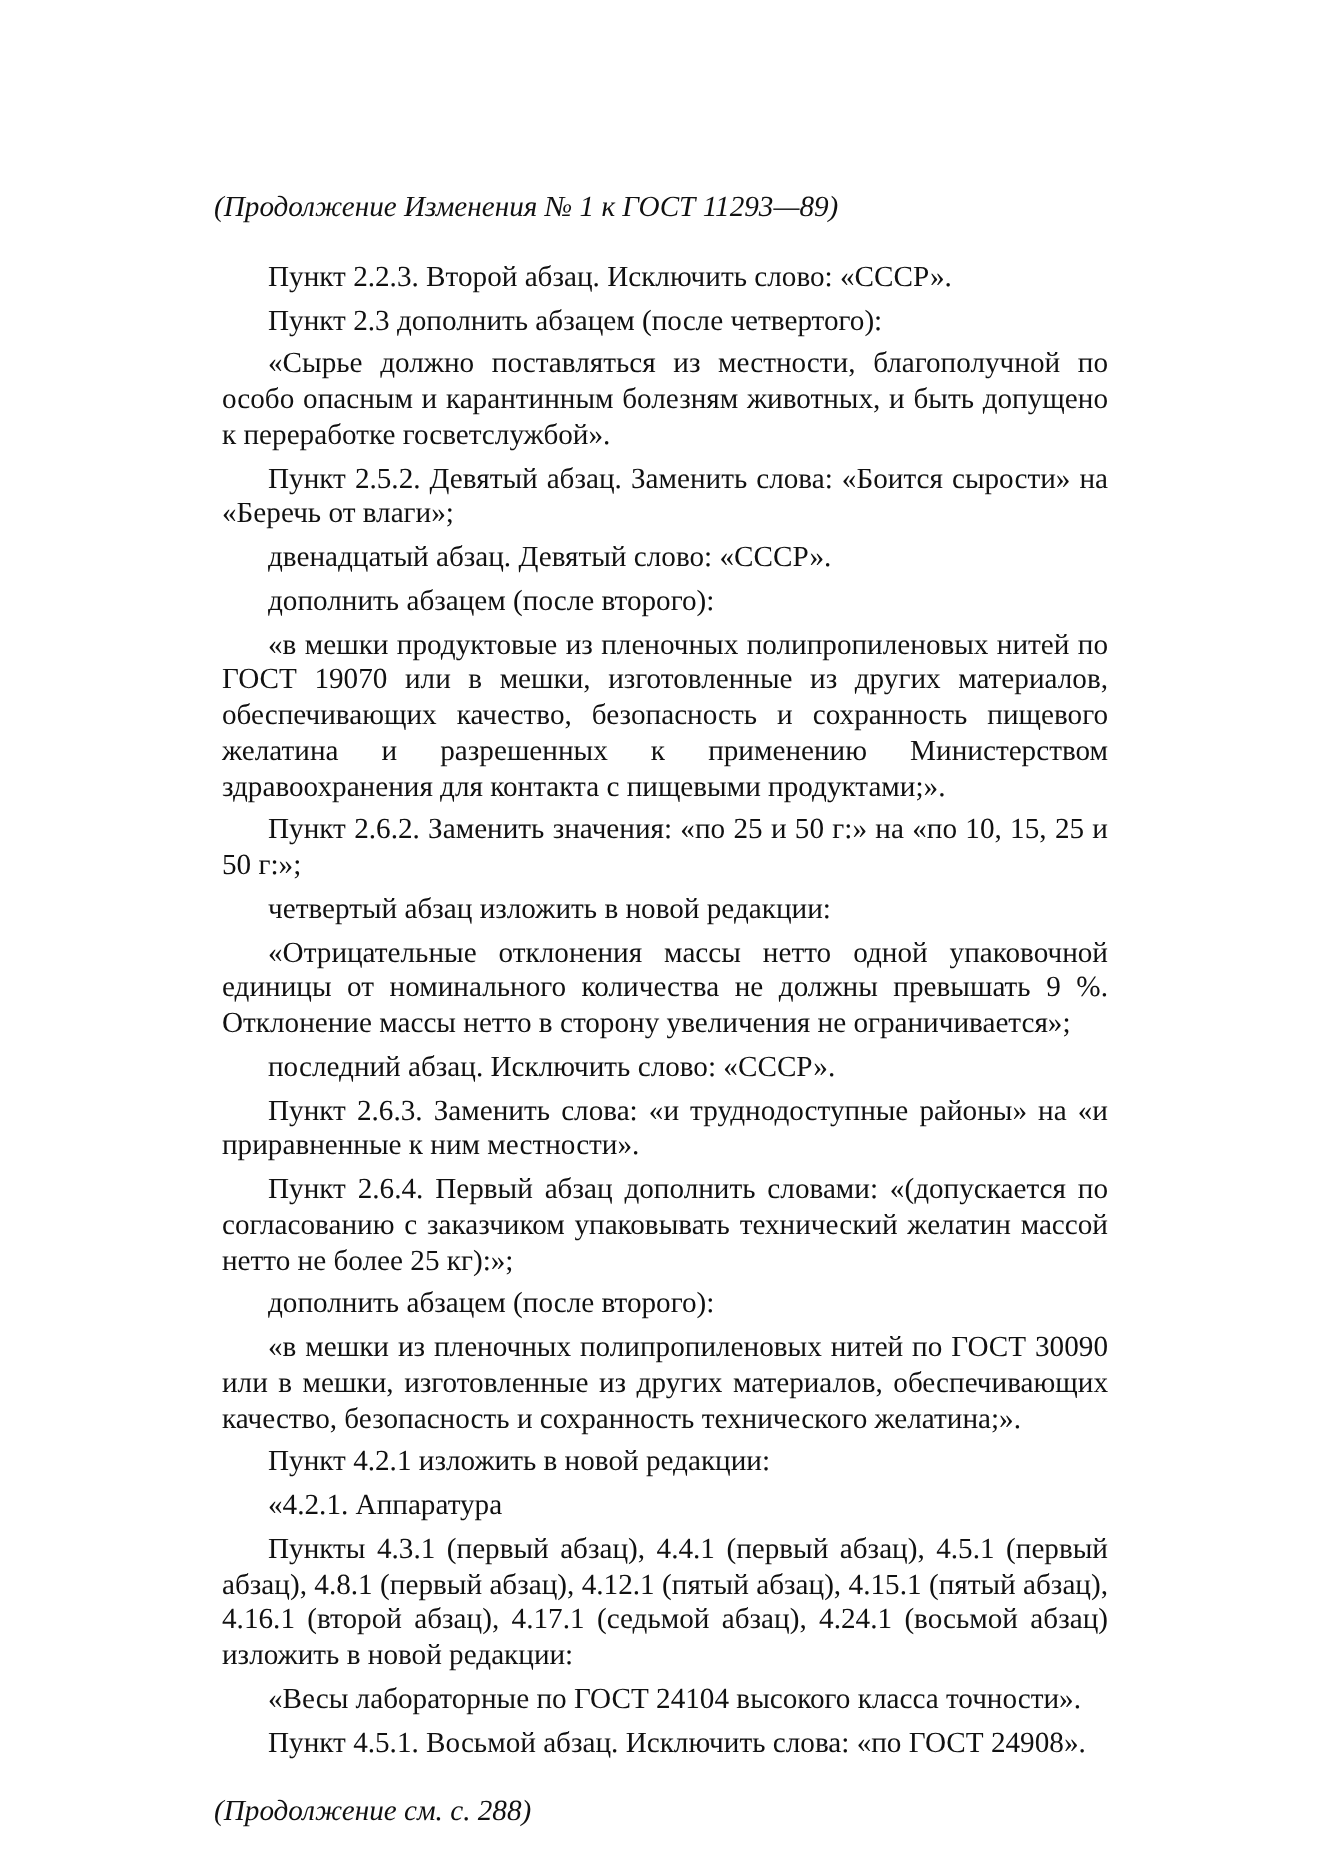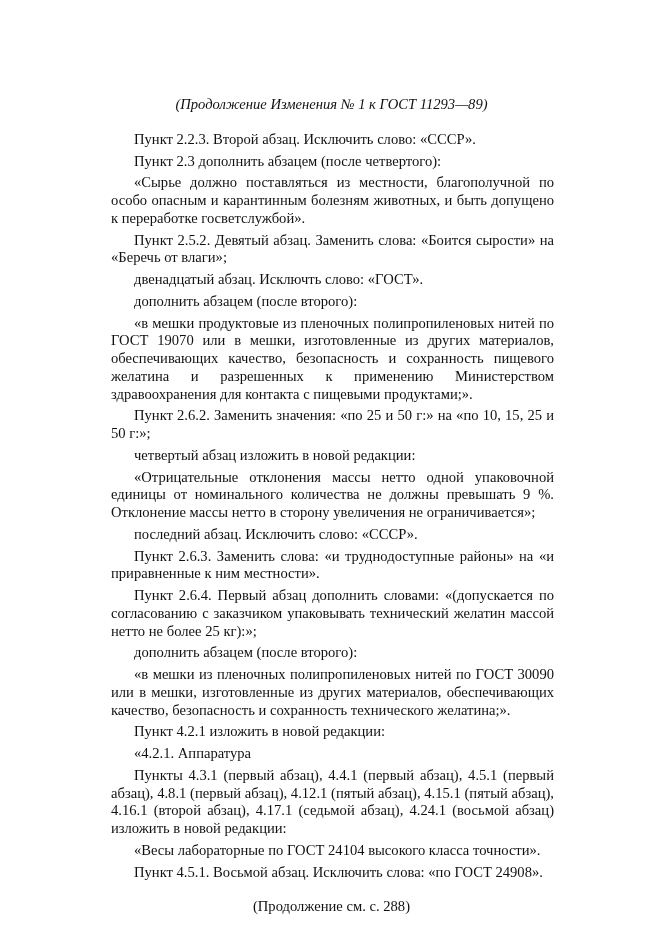--- a/index.html
+++ b/index.html
@@ -3,40 +3,40 @@
 <meta charset="utf-8">
 <style>
   html, body { margin: 0; padding: 0; background: #ffffff; }
   body { width: 661px; height: 936px; position: relative; overflow: hidden; }
   .page {
     position: absolute; left: 107px; top: 96px; width: 451px;
     font-family: "Liberation Serif", "DejaVu Serif", serif;
     font-size: 14.6px; line-height: 17.75px; color: #111;
   }
   .header {
-    text-align: center; font-style: italic; font-size: 14.6px;
+    text-align: left; font-style: italic; font-size: 14.6px;
     margin-bottom: 17px; padding-right: 2px;
   }
   p { margin: 4px; text-align: justify; text-indent: 23px; }
   .it { }
   .footer {
-    text-align: center; margin-top: 17px; padding-right: 2px;
+    text-align: left; font-style: italic; margin-top: 17px; padding-right: 2px;
   }
 </style>
 </head>
 <body>
 
 <div class="page">
   <div class="header">(Продолжение Изменения № 1 к ГОСТ  11293—89)</div>
   <div>
     <p>Пункт 2.2.3. Второй абзац. Исключить слово: «СССР».</p>
     <p>Пункт 2.3 дополнить абзацем (после четвертого):</p>
     <p>«Сырье должно поставляться из местности, благополучной по особо опасным и карантинным болезням животных, и быть допущено к переработке госветслужбой».</p>
     <p>Пункт 2.5.2. Девятый абзац. Заменить слова: «Боится сырости» на «Беречь от влаги»;</p>
-    <p>двенадцатый абзац. Исключть слово: «ГОСТ».</p>
+    <p>двенадцатый абзац. Девятый слово: «СССР».</p>
     <p>дополнить абзацем (после второго):</p>
     <p>«в мешки продуктовые из пленочных полипропиленовых нитей по ГОСТ 19070 или в мешки, изготовленные из других материалов, обеспечивающих качество, безопасность и сохранность пищевого желатина и разрешенных к применению Министерством здравоохранения для контакта с пищевыми продуктами;».</p>
     <p>Пункт 2.6.2. Заменить значения: «по 25 и 50 г:» на «по 10, 15, 25 и 50 г:»;</p>
     <p>четвертый абзац изложить в новой редакции:</p>
     <p>«Отрицательные отклонения массы нетто одной упаковочной единицы от номинального количества не должны превышать 9 %. Отклонение массы нетто в сторону увеличения не ограничивается»;</p>
     <p>последний абзац. Исключить слово: «СССР».</p>
     <p>Пункт 2.6.3. Заменить слова: «и труднодоступные районы» на «и приравненные к ним местности».</p>
     <p>Пункт 2.6.4. Первый абзац дополнить словами: «(допускается по согласованию с заказчиком упаковывать технический желатин массой нетто не более 25 кг):»;</p>
     <p>дополнить абзацем (после второго):</p>
     <p>«в мешки из пленочных полипропиленовых нитей по ГОСТ 30090 или в мешки, изготовленные из других материалов, обеспечивающих качество, безопасность и сохранность технического желатина;».</p>

